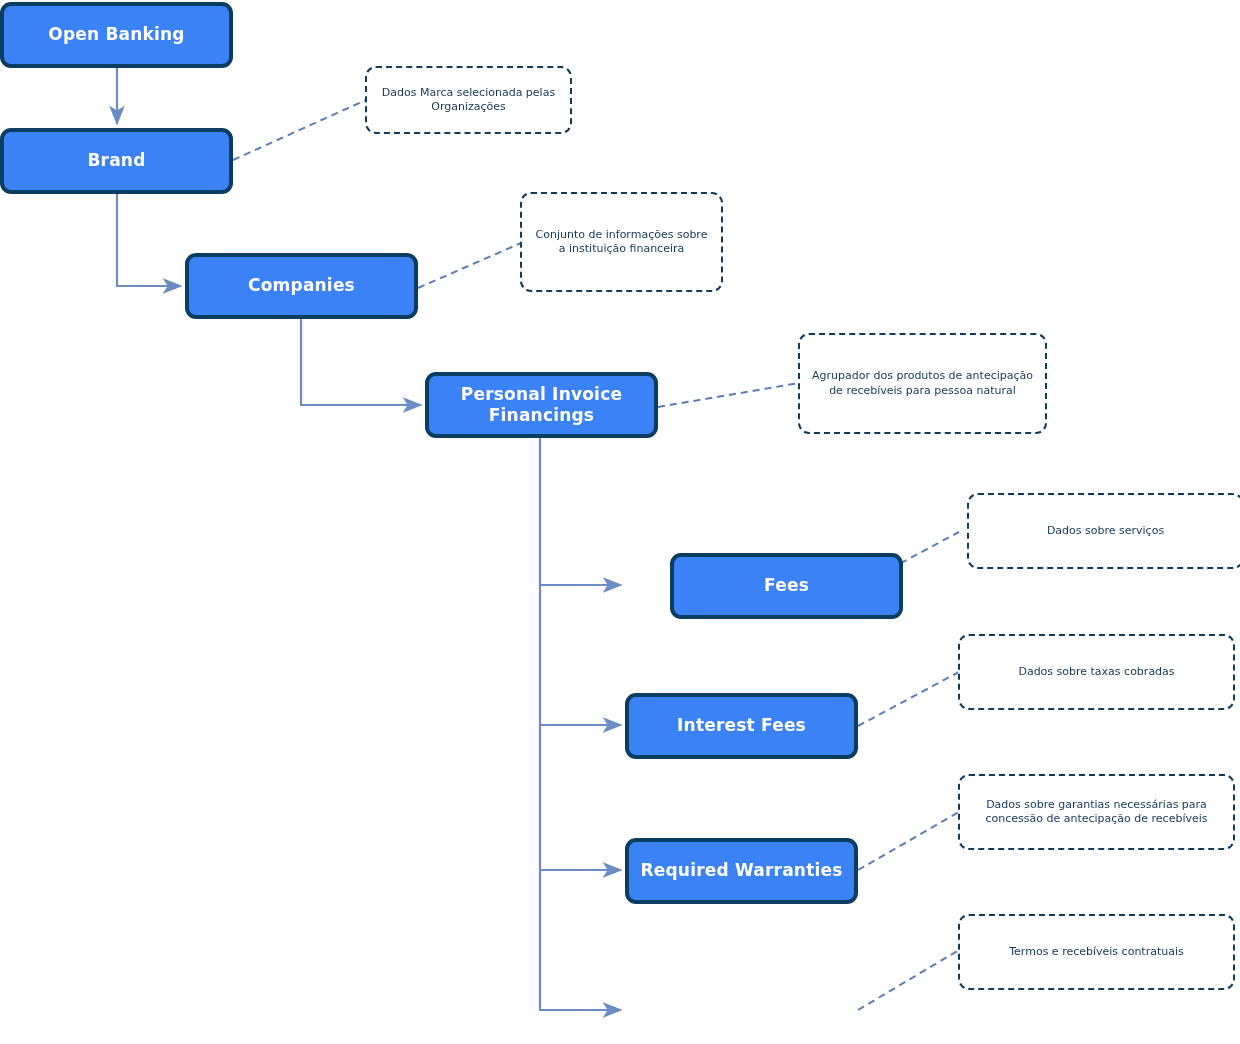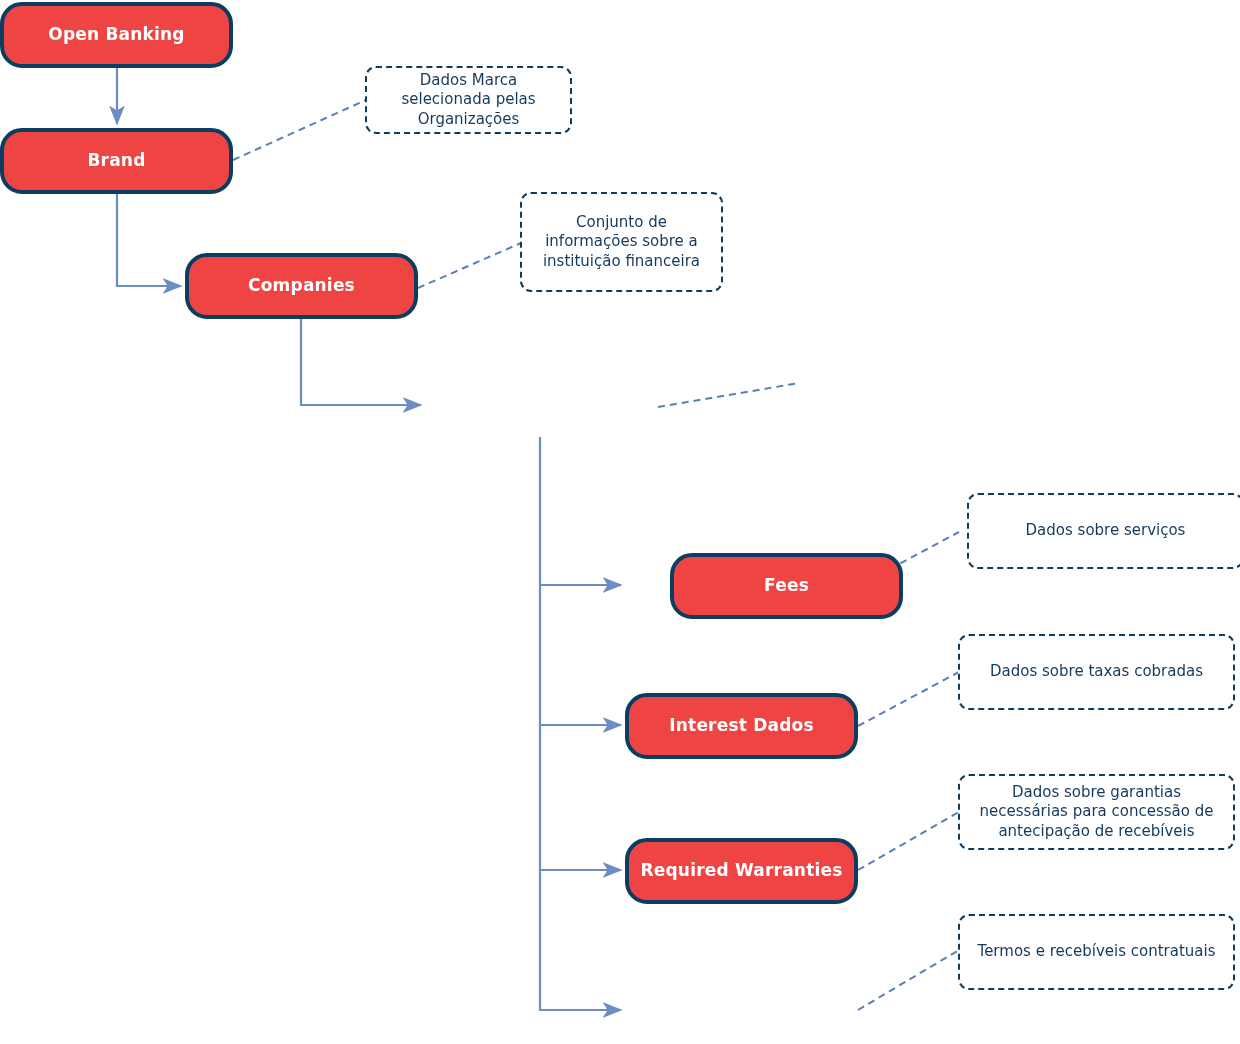--- a/index.html
+++ b/index.html
@@ -22,23 +22,23 @@
     position: absolute;
     left: 0;
     top: 0;
     width: 1240px;
     height: 1044px;
     pointer-events: none;
   }
   .node {
     position: absolute;
     box-sizing: border-box;
-    background: #ef4444;
+    background: #3b82f6;
     border: 4px solid #0a3d60;
-    border-radius: 22px;
+    border-radius: 11px;
     color: #ffffff;
     display: flex;
     align-items: center;
     justify-content: center;
     text-align: center;
     font-size: 17px;
     font-weight: bold;
     line-height: 1.25;
     letter-spacing: 0.2px;
     padding: 18px 8px;
@@ -48,21 +48,21 @@
     position: absolute;
     box-sizing: border-box;
     background: #ffffff;
     border: 2px dashed #0e3b5e;
     border-radius: 11px;
     color: #15395c;
     display: flex;
     align-items: center;
     justify-content: center;
     text-align: center;
-    font-size: 15px;
+    font-size: 11px;
     font-weight: normal;
     line-height: 1.30;
     padding: 3px 9px;
     z-index: 2;
   }
 </style>
 </head>
 <body>
 
 <div id="diagram-canvas">
@@ -121,32 +121,34 @@
       <path d="M858,1010 L959,950" stroke="#5b7db8" stroke-width="2" stroke-dasharray="7,5" fill="none"></path>
     </g>
   </svg>
 
   <div class="node" style="left:0px; top:2px; width:233px; height:66px;">Open Banking</div>
 
   <div class="node" style="left:0px; top:128px; width:233px; height:66px;">Brand</div>
 
   <div class="node" style="left:185px; top:253px; width:233px; height:66px;">Companies</div>
 
+  <div class="node" style="left:425px; top:372px; width:233px; height:66px;">Personal Invoice Financings</div>
 
   <div class="node" style="left:625px; top:553px; width:233px; height:66px;margin-left:45px;">Fees</div>
 
-  <div class="node" style="left:625px; top:693px; width:233px; height:66px;">Interest Dados</div>
+  <div class="node" style="left:625px; top:693px; width:233px; height:66px;">Interest Fees</div>
 
   <div class="node" style="left:625px; top:838px; width:233px; height:66px;">Required Warranties</div>
 
 
   <div class="note" style="left:365px; top:66px; width:207px; height:68px;">Dados Marca selecionada pelas Organizações</div>
 
   <div class="note" style="left:520px; top:192px; width:203px; height:100px;">Conjunto de informações sobre a instituição financeira</div>
 
+  <div class="note" style="left:798px; top:333px; width:249px; height:101px;">Agrupador dos produtos de antecipação de recebíveis para pessoa natural</div>
 
   <div class="note" style="left:967px; top:493px; width:277px; height:76px;text-align:center;">Dados sobre serviços</div>
 
   <div class="note" style="left:958px; top:634px; width:277px; height:76px;">Dados sobre taxas cobradas</div>
 
   <div class="note" style="left:958px; top:774px; width:277px; height:76px;">Dados sobre garantias necessárias para concessão de antecipação de recebíveis</div>
 
   <div class="note" style="left:958px; top:914px; width:277px; height:76px;">Termos e recebíveis contratuais</div>
 
 </div>

